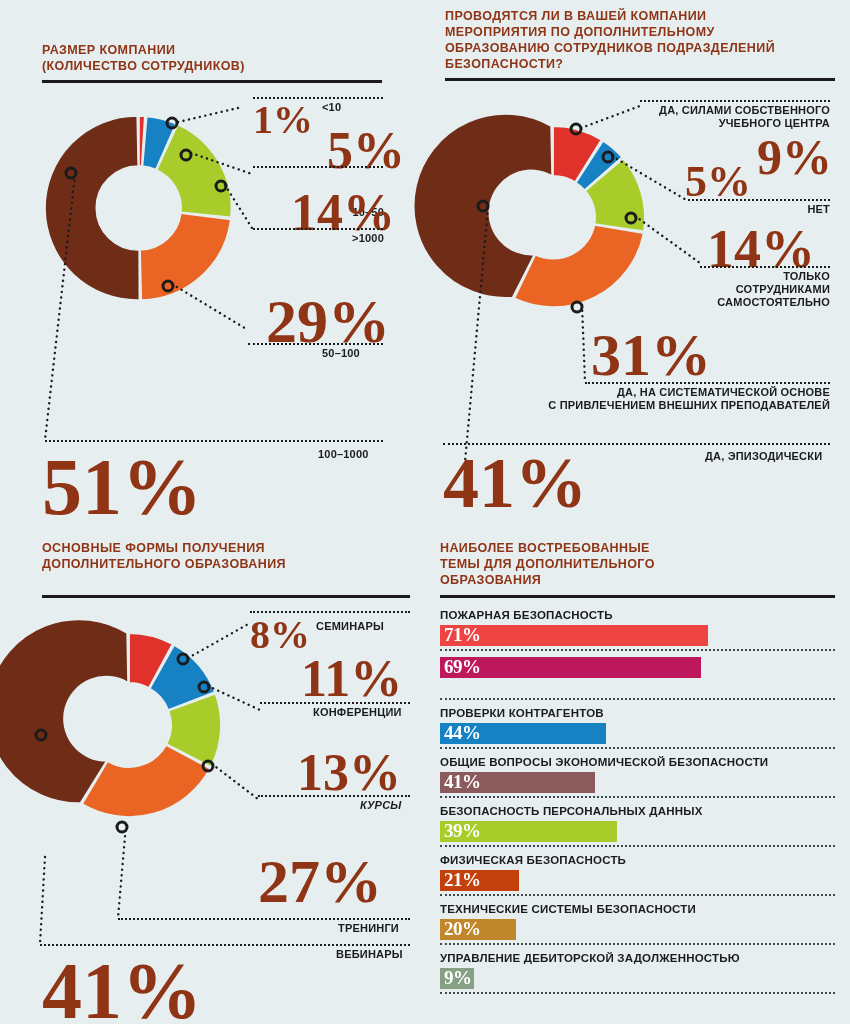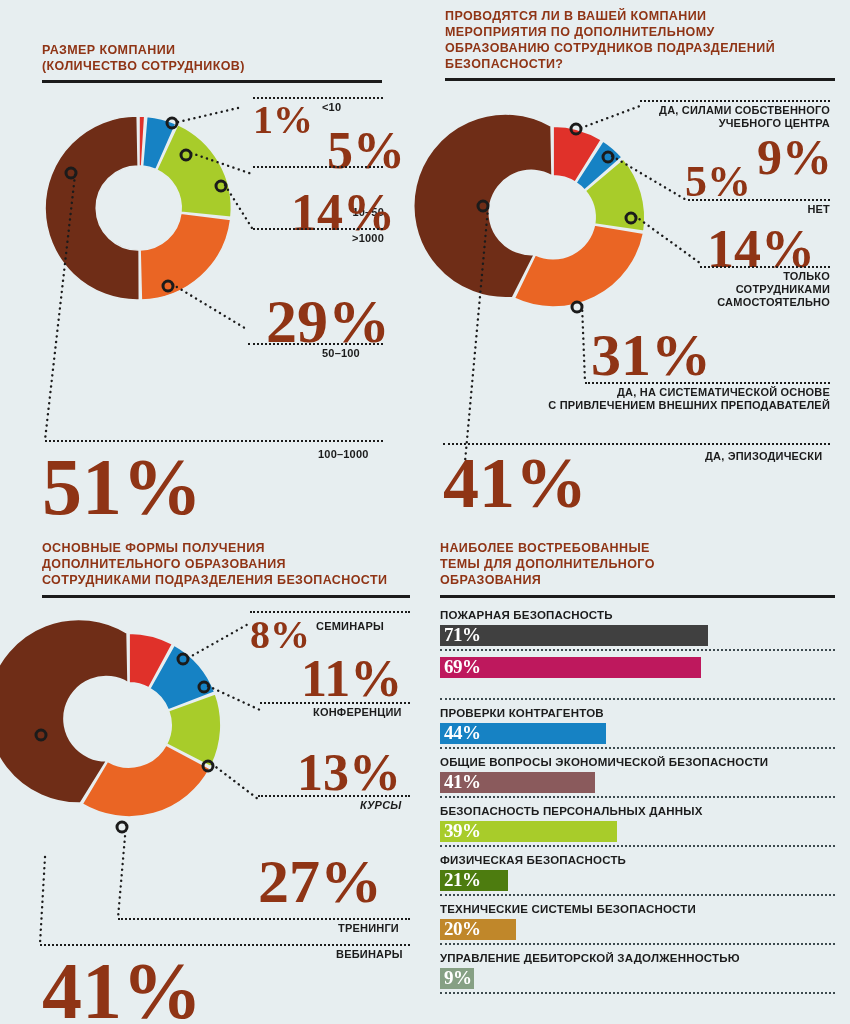--- a/index.html
+++ b/index.html
@@ -233,21 +233,20 @@
   <div class="pctbig" style="left:18px; top:447px; font-size:72px;">41%</div>
   <div class="catlbl" style="left:280px; top:450px;">ДА, ЭПИЗОДИЧЕСКИ</div>
   <div class="leader" style="left:18px; top:443px; width:387px;"></div>
 </div>
 
 <div class="panel p-bl">
 
   <div class="ptitle" style="left:42px; top:20px;">
     <div>ОСНОВНЫЕ ФОРМЫ ПОЛУЧЕНИЯ</div>
     <div>ДОПОЛНИТЕЛЬНОГО ОБРАЗОВАНИЯ</div>
-    <div>СОТРУДНИКАМИ ПОДРАЗДЕЛЕНИЯ БЕЗОПАСНОСТИ</div>
   </div>
   <div class="rule" style="left:42px; top:75px; width:368px;"></div>
 
   <svg class="connectors" width="425" height="504">
     <g transform="translate(129,205)">
 
       <path d="M 0 -92 A 92 92 0 0 1 43.62 -80.99 L 19.91 -36.97 A 42 42 0 0 0 0 -42 Z" fill="#e0312a" stroke="#e7eef0" stroke-width="1.8"></path>
 
       <path d="M 45.19 -80.12 A 92 92 0 0 1 85.92 -32.83 L 39.22 -14.99 A 42 42 0 0 0 20.63 -36.55 Z" fill="#1682c4" stroke="#e7eef0" stroke-width="1.8"></path>
 
@@ -299,21 +298,21 @@
   <div class="ptitle" style="left:15px; top:20px;">
     <div>НАИБОЛЕЕ ВОСТРЕБОВАННЫЕ</div>
     <div>ТЕМЫ ДЛЯ ДОПОЛНИТЕЛЬНОГО</div>
     <div>ОБРАЗОВАНИЯ</div>
   </div>
   <div class="rule" style="left:15px; top:75px; width:395px;"></div>
 
   <div id="bars-host">
       <div class="bar-row" style="top: 88px;">
         <div class="bar-label">ПОЖАРНАЯ БЕЗОПАСНОСТЬ</div>
-        <div class="bar" style="width: 268.38px; background: #404040;">
+        <div class="bar" style="width: 268.38px; background: #ef4444;">
           <span class="bar-val">71%</span>
         </div>
       </div>
       <div class="bar-sep" style="position: absolute; top: 129px;"></div>
       <div class="bar-row" style="top: 137px;">
         <div class="bar" style="width: 260.82px; background: #be185d;">
           <span class="bar-val">69%</span>
         </div>
       </div>
       <div class="bar-sep" style="position: absolute; top: 178px;"></div>
@@ -333,21 +332,21 @@
       <div class="bar-sep" style="position: absolute; top: 276px;"></div>
       <div class="bar-row" style="top: 284px;">
         <div class="bar-label">БЕЗОПАСНОСТЬ ПЕРСОНАЛЬНЫХ ДАННЫХ</div>
         <div class="bar" style="width: 177px; background: rgb(168, 204, 42);">
           <span class="bar-val">39%</span>
         </div>
       </div>
       <div class="bar-sep" style="position: absolute; top: 325px;"></div>
       <div class="bar-row" style="top: 333px;">
         <div class="bar-label">ФИЗИЧЕСКАЯ БЕЗОПАСНОСТЬ</div>
-        <div class="bar" style="width: 68px; background: #4d7c0f;">
+        <div class="bar" style="width: 79px; background: #c2410c;">
           <span class="bar-val">21%</span>
         </div>
       </div>
       <div class="bar-sep" style="position: absolute; top: 374px;"></div>
       <div class="bar-row" style="top: 382px;">
         <div class="bar-label">ТЕХНИЧЕСКИЕ СИСТЕМЫ БЕЗОПАСНОСТИ</div>
         <div class="bar" style="width: 75.6px; background: rgb(192, 135, 42);">
           <span class="bar-val">20%</span>
         </div>
       </div>

